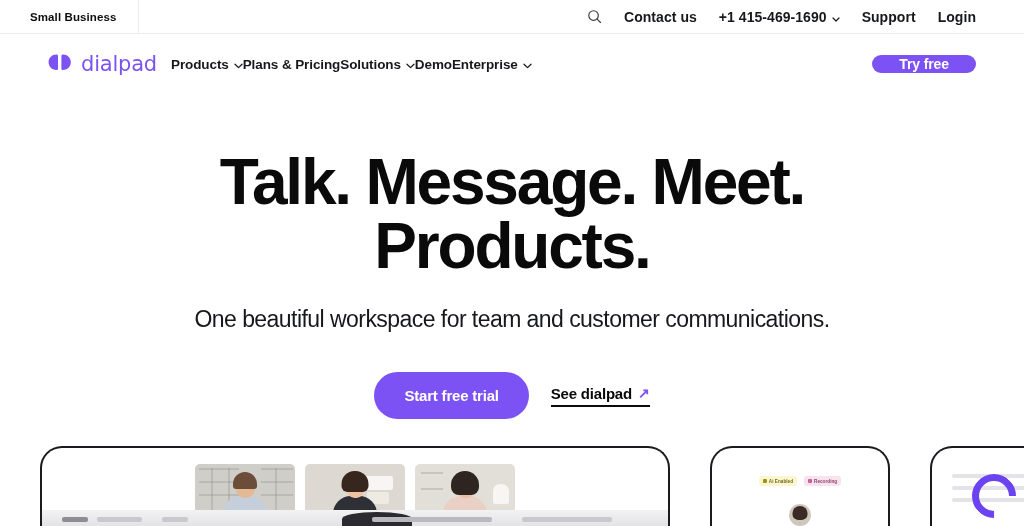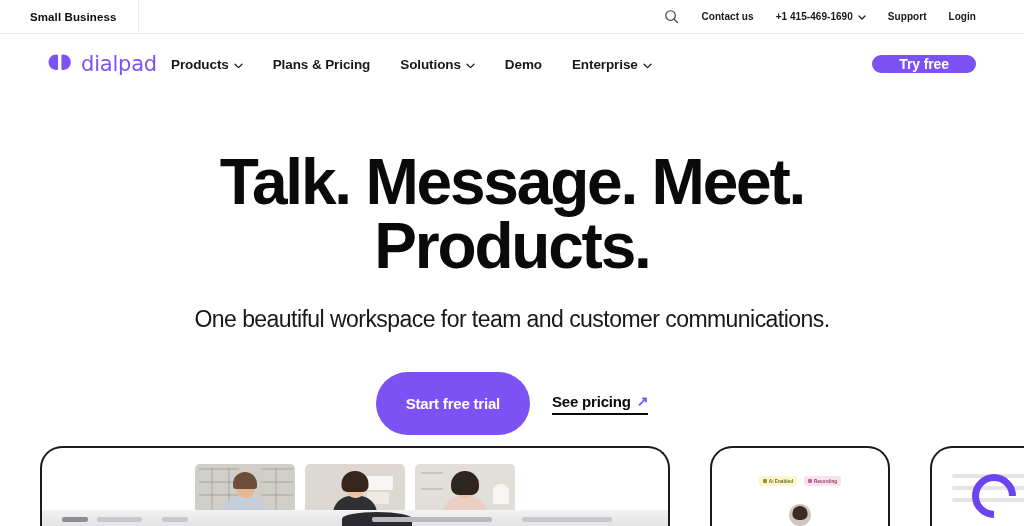--- a/index.html
+++ b/index.html
@@ -48,21 +48,21 @@
   }
 
   .utility-right {
     margin-left: auto;
     margin-right: 48px;
     display: flex;
     align-items: center;
     gap: 22px;
   }
   .utility-link {
-    font-size: 10px;
+    font-size: 14px;
     color: #17181c;
     font-weight: 700;
     letter-spacing: .05px;
     cursor: pointer;
     white-space: nowrap;
     display: flex;
     align-items: center;
     gap: 5px;
   }
   .search-icon { display: flex; align-items: center; cursor: pointer; }
@@ -86,21 +86,20 @@
   .logo-word {
     font-size: 21px;
     font-weight: 400;
     color: #7c52f4;
     letter-spacing: -.2px;
     font-family: "DejaVu Sans", sans-serif;
   }
   .nav-items {
     display: flex;
     align-items: center;
-    gap: 30px;
   }
   .nav-item {
     font-size: 13.5px;
     font-weight: 700;
     color: #17181c;
     cursor: pointer;
     display: flex;
     align-items: center;
     gap: 5px;
     white-space: nowrap;
@@ -147,21 +146,21 @@
     display: flex;
     align-items: center;
     justify-content: center;
     gap: 22px;
   }
   .btn-primary {
     background: #7c52f4;
     color: #ffffff;
     border: none;
     border-radius: 999px;
-    padding: 23px 30px;
+    padding: 15px 30px;
     font-size: 15px;
     font-weight: 700;
     font-family: "Liberation Sans", sans-serif;
     cursor: pointer;
     letter-spacing: -.2px;
   }
   .link-secondary {
     font-size: 15px;
     font-weight: 700;
     color: #0a0a0b;
@@ -415,21 +414,21 @@
 <section class="hero">
   <h1 class="hero-title">
     <span>Talk. Message. Meet.</span>
     <span>Products.</span>
   </h1>
   <p class="hero-sub">One beautiful workspace for team and customer communications.</p>
 
   <div class="hero-actions">
     <button class="btn-primary">Start free trial</button>
     <a class="link-secondary">
-      <span>See pricing</span>
+      <span>See dialpad</span>
       <span class="ext-arrow">↗</span>
     </a>
   </div>
 </section>
 
 <div class="mock-strip">
 
   <div class="mock-card mock-meeting">
     <div class="tiles">
 

